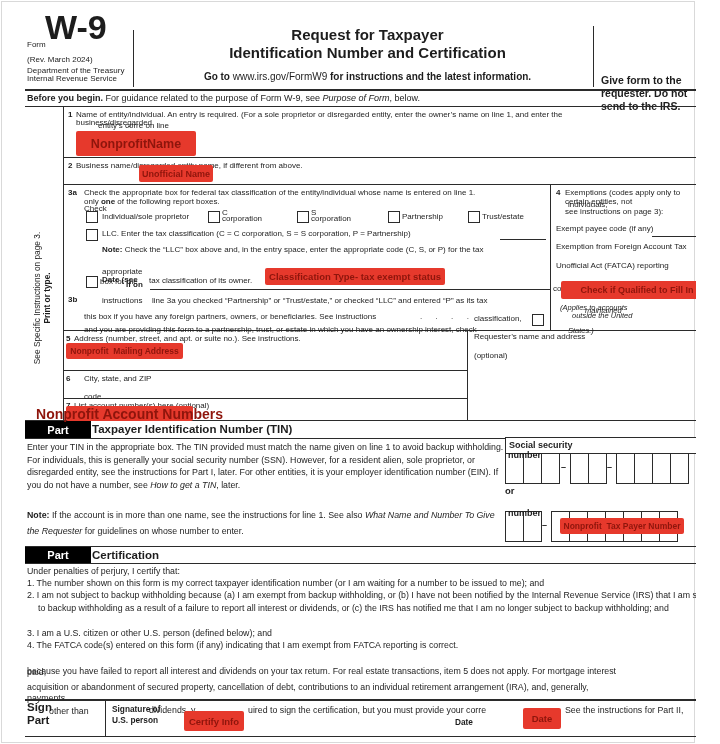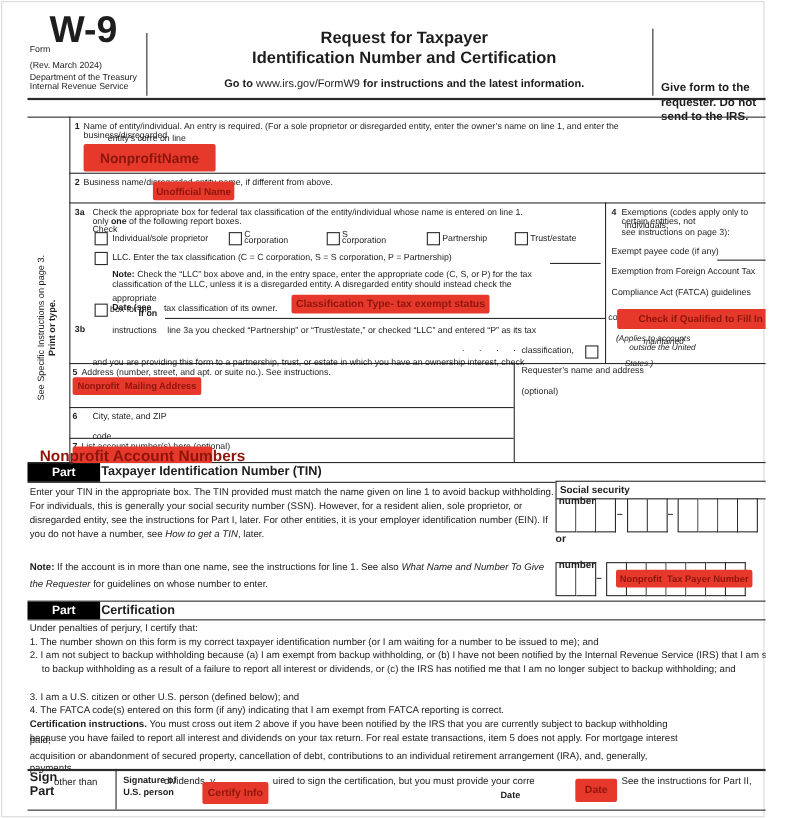--- a/index.html
+++ b/index.html
@@ -50,20 +50,21 @@
   <div class="vl" style="left:133px;top:30px;height:57px"></div>
 
   <div class="abs b t15" style="left:180px;top:26px;width:375px;text-align:center">Request for Taxpayer</div>
   <div class="abs b t15" style="left:180px;top:44px;width:375px;text-align:center">Identification Number and Certification</div>
   <div class="abs t10" style="left:180px;top:71px;width:375px;text-align:center"><span class="b">Go to </span><span>www.irs.gov/FormW9</span><span class="b"> for instructions and the latest information.</span></div>
 
   <div class="vl" style="left:593px;top:26px;height:61px"></div>
   <div class="abs b t105 wrap" style="left:601px;top:34px;width:106px">Give form to the requester. Do not send to the IRS.</div>
 
   <div class="hl" style="left:25px;top:89px;width:688px;height:2px"></div>
+  <div class="abs t9" style="left:27px;top:93px"><span class="b">Before you begin.</span><span> For guidance related to the purpose of Form W-9, see </span><span class="i">Purpose of Form</span><span>, below.</span></div>
   <div class="hl" style="left:25px;top:106px;width:688px"></div>
 
   <div class="rot">
     <div>See Specific Instructions on page 3.</div>
     <div class="b">Print or type.</div>
   </div>
 
   <div class="vl" style="left:63px;top:106px;height:314px"></div>
   <div class="vl" style="left:713px;top:106px;height:314px"></div>
   <div class="vl" style="left:550px;top:184px;height:146px"></div>
@@ -102,47 +103,47 @@
   <span class="cb" style="left:388px;top:211px"></span>
   <span class="abs t8" style="left:402px;top:212px">Partnership</span>
   <span class="cb" style="left:468px;top:211px"></span>
   <span class="abs t8" style="left:482px;top:212px">Trust/estate</span>
 
   <span class="cb" style="left:86px;top:229px"></span>
   <span class="abs t8" style="left:102px;top:229px">LLC. Enter the tax classification (C = C corporation, S = S corporation, P = Partnership)</span>
   <div class="hl" style="left:500px;top:239px;width:46px"></div>
 
   <span class="abs t8" style="left:102px;top:245px"><span class="b">Note:</span><span> Check the “LLC” box above and, in the entry space, enter the appropriate code (C, S, or P) for the tax</span></span>
-  <span class="abs t8" style="left:102px;top:254px">classification of the LLC, unless it is a disregarded entity. A disregarded entity should instead check the</span>
   <span class="abs t8" style="left:102px;top:267px">appropriate</span>
 
   <span class="cb" style="left:86px;top:276px"></span>
   <span class="abs b t8" style="left:102px;top:275px">Date (see</span>
   <span class="abs t8" style="left:100px;top:277px">box for the</span>
   <span class="abs t8" style="left:149px;top:276px"> tax classification of its owner.</span>
   <div class="red" style="left:265px;top:268px;width:180px;height:17px;font-size:9.5px">Classification Type- tax exempt status</div>
 
   <span class="abs b t8" style="left:68px;top:295px">3b</span>
   <span class="abs t8" style="left:102px;top:296px">instructions</span>
   <span class="abs b t8" style="left:126px;top:280px">If on</span>
   <span class="abs t8" style="left:152px;top:296px">line 3a you checked “Partnership” or “Trust/estate,” or checked “LLC” and entered “P” as its tax</span>
+  <span class="abs t8" style="left:84px;top:312px">this box if you have any foreign partners, owners, or beneficiaries. See instructions</span>
   <span class="abs t8" style="left:420px;top:312px;white-space:pre">.      .      .      .</span>
   <span class="abs t8" style="left:474px;top:314px">classification,</span>
   <span class="cb" style="left:532px;top:314px"></span>
   <span class="abs t8" style="left:84px;top:325px">and you are providing this form to a partnership, trust, or estate in which you have an ownership interest, check</span>
 
   <span class="abs b t8" style="left:556px;top:188px">4</span>
   <span class="abs t8" style="left:565px;top:188px">Exemptions (codes apply only to</span>
   <span class="abs t8" style="left:565px;top:197px">certain entities, not</span>
   <span class="abs t8" style="left:568px;top:200px">individuals;</span>
   <span class="abs t8" style="left:565px;top:207px">see instructions on page 3):</span>
   <span class="abs t8" style="left:556px;top:224px">Exempt payee code (if any)</span>
   <div class="hl" style="left:652px;top:236px;width:58px"></div>
   <span class="abs t8" style="left:556px;top:242px">Exemption from Foreign Account Tax</span>
-  <span class="abs t8" style="left:556px;top:261px">Compliance Act (FATCA) guidelines</span>
+  <span class="abs t8" style="left:556px;top:261px">Unofficial Act (FATCA) reporting</span>
   <span class="abs t8" style="left:553px;top:284px">cod</span>
   <div class="red" style="left:561px;top:281px;width:152px;height:18px;font-size:9px">Check if Qualified to Fill In</div>
   <span class="abs i t75" style="left:560px;top:303px">(Applies to accounts</span>
   <span class="abs i t75" style="left:585px;top:306px">maintained</span>
   <span class="abs i t75" style="left:572px;top:311px">outside the United</span>
   <span class="abs i t75" style="left:568px;top:326px">States.)</span>
 
   <span class="abs b t8" style="left:66px;top:334px">5</span>
   <span class="abs t8" style="left:74px;top:334px">Address (number, street, and apt. or suite no.). See instructions.</span>
   <div class="red" style="left:66px;top:343px;width:117px;height:16px;font-size:8.5px">Nonprofit  Mailing Address</div>
@@ -207,21 +208,20 @@
   <div class="partbox" style="left:25px;top:547px;width:66px;height:16px">Part</div>
   <span class="abs b t115" style="left:92px;top:549px">Certification</span>
   <div class="hl" style="left:25px;top:563px;width:688px"></div>
 
   <div class="abs t88" style="left:27px;top:565px">Under penalties of perjury, I certify that:</div>
   <div class="abs t88 wrap" style="left:27px;top:577px;width:688px;padding-left:11px;text-indent:-11px">1. The number shown on this form is my correct taxpayer identification number (or I am waiting for a number to be issued to me); and</div>
   <div class="abs t88 wrap" style="left:27px;top:589px;width:688px;padding-left:11px;text-indent:-11px">2. I am not subject to backup withholding because (a) I am exempt from backup withholding, or (b) I have not been notified by the Internal Revenue Service (IRS) that I am subject to backup withholding as a result of a failure to report all interest or dividends, or (c) the IRS has notified me that I am no longer subject to backup withholding; and</div>
   <div class="abs t88 wrap" style="left:27px;top:627px;width:688px;padding-left:11px;text-indent:-11px">3. I am a U.S. citizen or other U.S. person (defined below); and</div>
   <div class="abs t88 wrap" style="left:27px;top:639px;width:688px;padding-left:11px;text-indent:-11px">4. The FATCA code(s) entered on this form (if any) indicating that I am exempt from FATCA reporting is correct.</div>
 
-  <div class="abs t88" style="left:27px;top:652px"><span class="b">Certification instructions.</span><span> You must cross out item 2 above if you have been notified by the IRS that you are currently subject to backup withholding</span></div>
   <span class="abs t88" style="left:27px;top:666px">paid,</span>
   <div class="abs t88" style="left:27px;top:665px">because you have failed to report all interest and dividends on your tax return. For real estate transactions, item 5 does not apply. For mortgage interest</div>
   <div class="abs t88" style="left:27px;top:681px">acquisition or abandonment of secured property, cancellation of debt, contributions to an individual retirement arrangement (IRA), and, generally,</div>
 
   <span class="abs t88" style="left:27px;top:692px">payments</span>
   <div class="hl" style="left:25px;top:699px;width:688px;height:2px"></div>
   <div class="vl" style="left:105px;top:699px;height:37px"></div>
 
   <span class="abs b t115" style="left:27px;top:701px">Sign</span>
   <span class="abs t88" style="left:49px;top:705px">other than</span>

